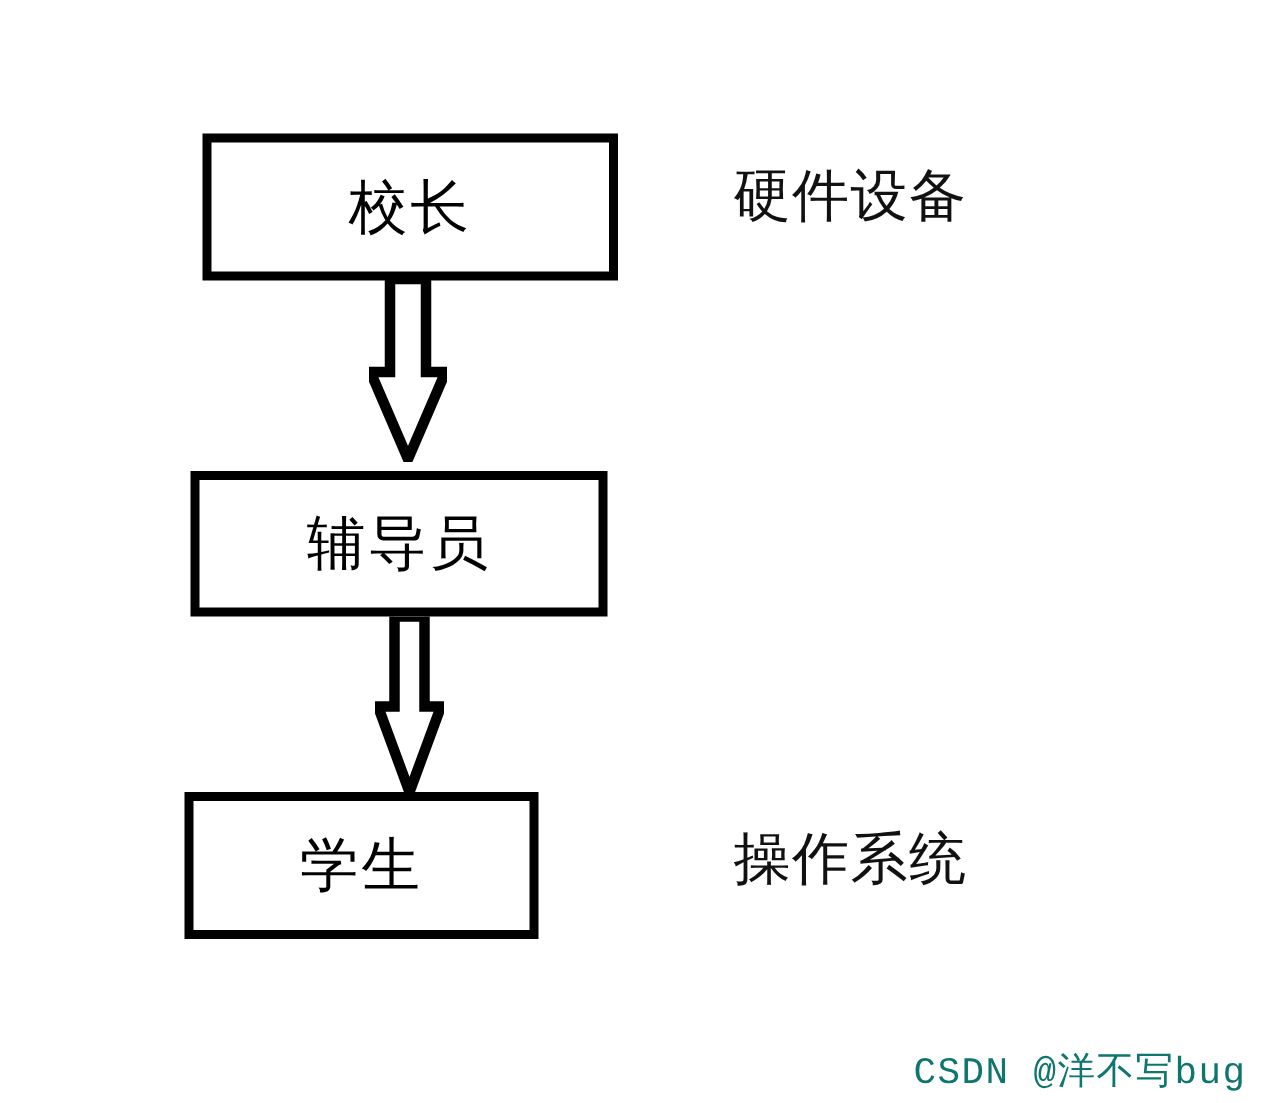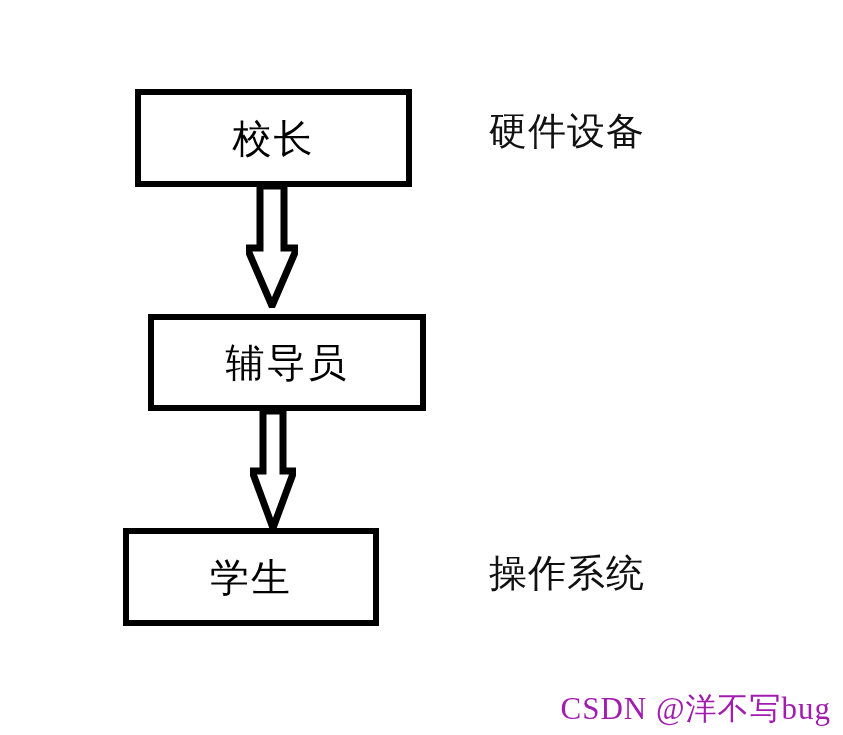--- a/index.html
+++ b/index.html
@@ -33,22 +33,22 @@
   .node-label {
     font-family: "Liberation Serif", "DejaVu Serif", serif;
     font-size: 39px;
     line-height: 1;
     color: #000000;
     letter-spacing: 2px;
     white-space: nowrap;
   }
 
   #box-principal { left: 135px; top: 89px;  width: 277px; height: 98px; }
-  #box-counselor { left: 148px; top: 314px; width: 278px; height: 97px; }
-  #box-student   { left: 123px; top: 528px; width: 256px; height: 98px; }
+  #box-counselor { left: 127px; top: 314px; width: 278px; height: 97px; }
+  #box-student   { left: 123px; top: 528px; width: 236px; height: 98px; }
 
   
   .side-label {
     position: absolute;
     font-family: "Liberation Serif", "DejaVu Serif", serif;
     font-size: 38px;
     line-height: 1;
     color: #111111;
     letter-spacing: 1px;
     white-space: nowrap;
@@ -62,23 +62,23 @@
     position: absolute;
   }
   #arrow-1 { left: 246px; top: 186px; width: 52px; height: 122px; }
   #arrow-2 { left: 250px; top: 411px; width: 46px; height: 119px; }
 
   
   #watermark {
     position: absolute;
     right: 12px;
     bottom: 5px;
-    font-family: Liberation Serif, serif;
-    font-size: 31px;
-    color: #a21caf;
+    font-family: Liberation Mono, monospace;
+    font-size: 25px;
+    color: #0f766e;
     letter-spacing: 1px;
     white-space: nowrap;
     user-select: none;
   }
 </style>
 </head>
 <body>
 
 <div id="canvas">
 

